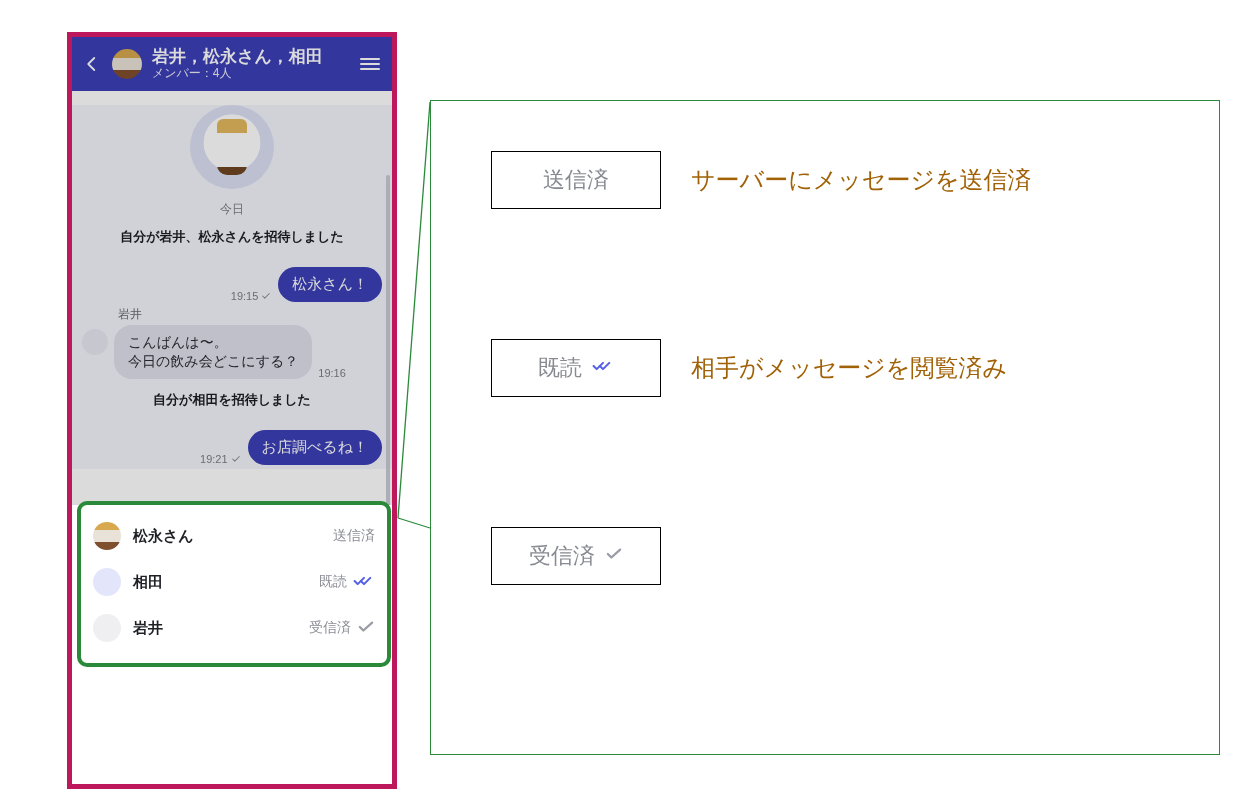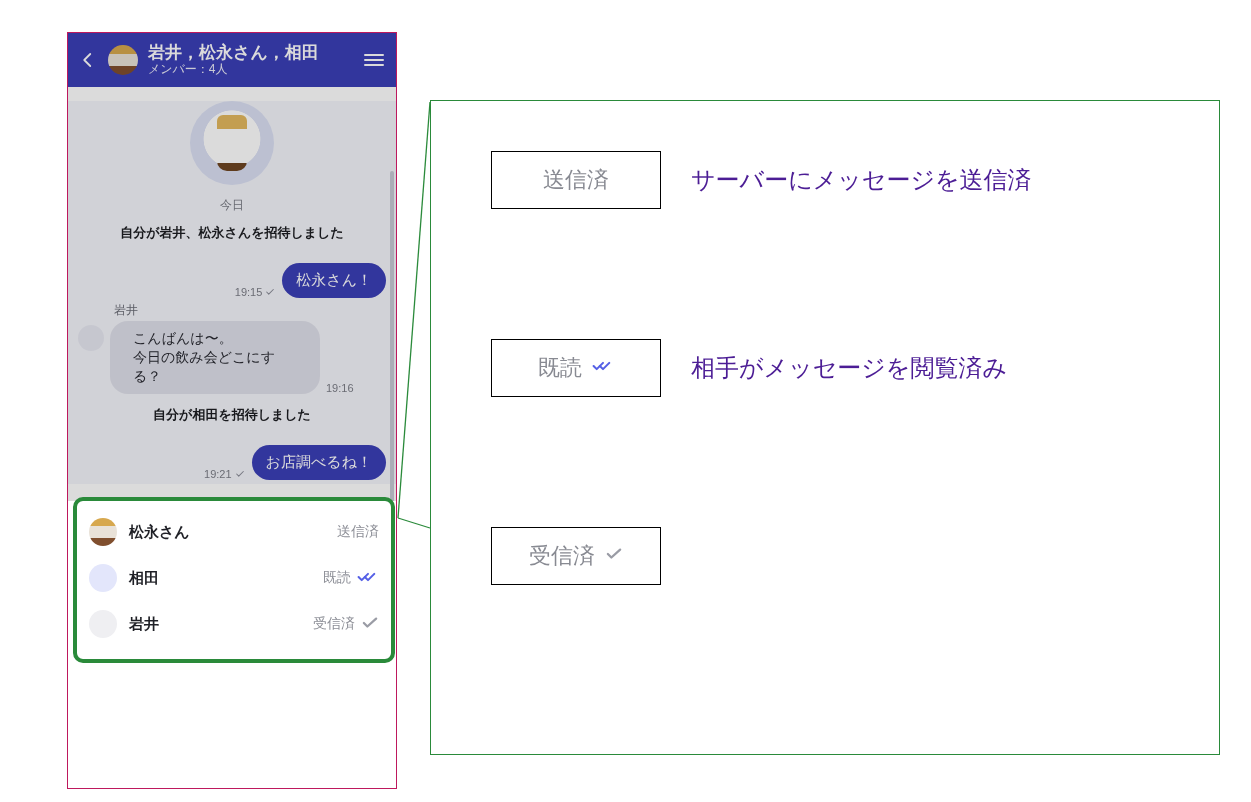--- a/index.html
+++ b/index.html
@@ -11,21 +11,21 @@
     position: relative;
   }
 
   
   .phone {
     position: absolute;
     left: 67px;
     top: 32px;
     width: 330px;
     height: 757px;
-    border: 1px solid #be185d;
+    border: 5px solid #be185d;
     background: #fff;
     display: flex;
     flex-direction: column;
   }
 
   .phone-upper {
     position: relative;
     height: 468px;
     overflow: hidden;
   }
@@ -93,21 +93,21 @@
   .sys-line { text-align:center;font-size:13px;font-weight:600;color:#1d1e22;margin:8px 8px; }
 
   .row-right { display:flex;justify-content:flex-end;align-items:flex-end;gap:6px;padding:4px 10px; }
   .row-left  { display:flex;justify-content:flex-start;align-items:flex-end;gap:6px;padding:4px 10px; }
 
   .bubble-blue {
     background:#3b3fb7;color:#fff;border-radius:18px;padding:8px 14px;font-size:15px;font-weight:500;
     max-width: 210px;
   }
   .bubble-grey {
-    background:#dfe0ea;color:#2a2b33;border-radius:18px;padding:8px 23px;font-size:14px;
+    background:#dfe0ea;color:#2a2b33;border-radius:18px;padding:8px 14px;font-size:14px;
     max-width: 210px;white-space:pre-line;line-height:1.35;
   }
   .sender-name { font-size:12px;color:#6a6c76;margin:0 0 -2px 46px; }
   .avatar-xs {
     width:26px;height:26px;border-radius:50%;background:#e7e8f2;flex-shrink:0;
     align-self:flex-start;margin-top:4px;
   }
   .ts { font-size:11px;color:#7c7e87;display:flex;align-items:center;gap:2px;margin-top:32px; }
 
   .scrollbar-fake{
@@ -151,21 +151,21 @@
     height: 655px;
     border: 1.5px solid #2a8a3a;
     padding: 50px 30px 30px 60px;
   }
   .leg-item { display:flex;align-items:center;gap:30px;margin-bottom:130px; }
   .leg-item:last-child{margin-bottom:0;}
   .leg-badge {
     width:170px;height:58px;border:1.5px solid #000;display:flex;align-items:center;justify-content:center;gap:10px;
   }
   .leg-badge .txt{font-size:22px;color:#888a92;font-weight:500;}
-  .leg-desc { font-size:24px;color:#4c1d95;line-height:1.45;max-width:520px; }
+  .leg-desc { font-size:24px;color:#a16207;line-height:1.45;max-width:520px; }
 
   
   .connector {
     position:absolute;
     left: 396px; top: 100px;
     width: 36px; height: 430px;
     pointer-events:none;
   }
 </style>
 </head>

